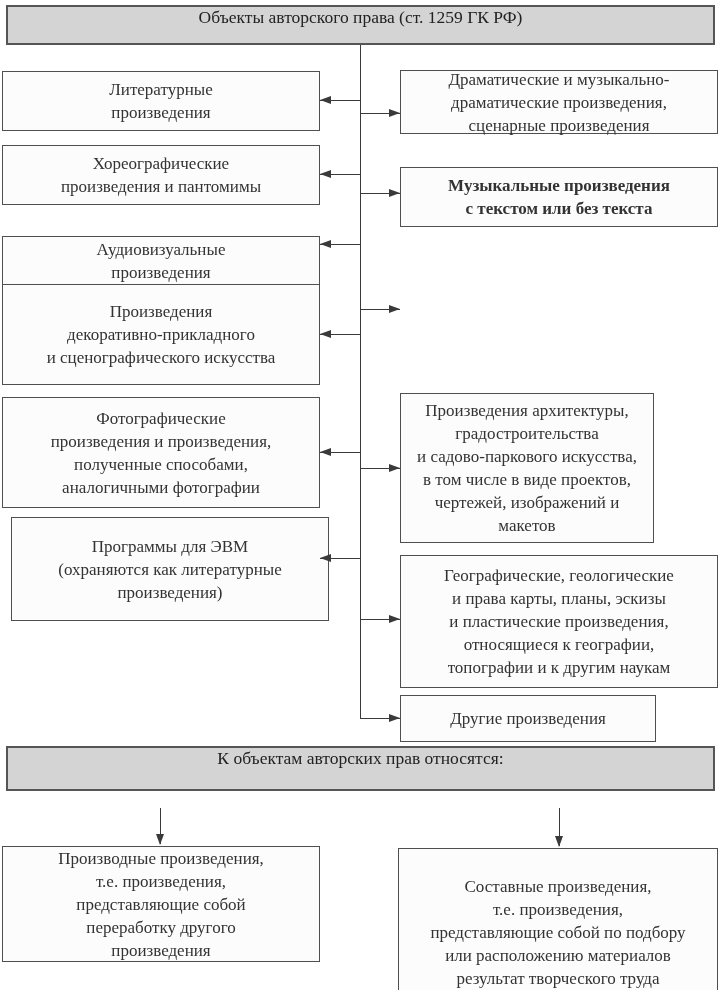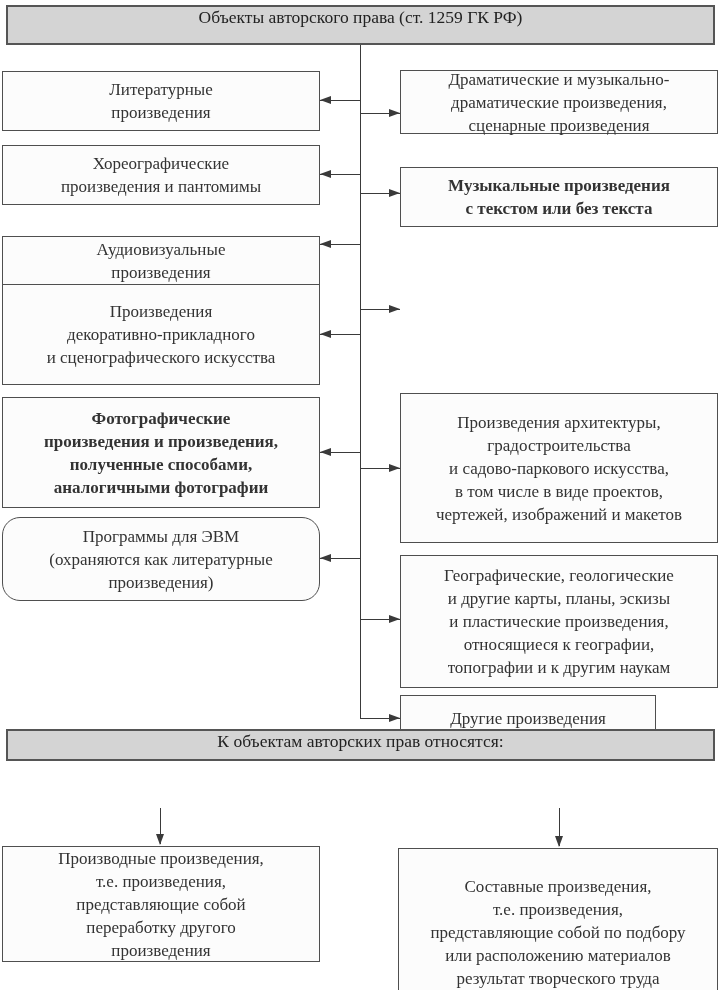--- a/index.html
+++ b/index.html
@@ -89,60 +89,60 @@
 
   <div class="box" style="left:2px;top:71px;width:318px;height:60px;">Литературные
 произведения</div>
   <div class="box" style="left:2px;top:145px;width:318px;height:60px;">Хореографические
 произведения и пантомимы</div>
   <div class="box" style="left:2px;top:217px;width:318px;height:50px;margin-top:19px;">Аудиовизуальные
 произведения</div>
   <div class="box" style="left:2px;top:284px;width:318px;height:101px;">Произведения
 декоративно-прикладного
 и сценографического искусства</div>
-  <div class="box" style="left:2px;top:397px;width:318px;height:111px;font-weight:bold;">Фотографические
+  <div class="box" style="left:2px;top:397px;width:318px;height:111px;">Фотографические
 произведения и произведения,
 полученные способами,
 аналогичными фотографии</div>
-  <div class="box" style="left:2px;top:517px;width:318px;height:84px;border-radius:18px;">Программы для ЭВМ
+  <div class="box" style="left:11px;top:517px;width:318px;height:104px;">Программы для ЭВМ
 (охраняются как литературные
 произведения)</div>
 
   <div class="box" style="left:400px;top:70px;width:318px;height:64px;">Драматические и музыкально-
 драматические произведения,
 сценарные произведения</div>
   <div class="box" style="left:400px;top:167px;width:318px;height:60px;font-weight:bold;">Музыкальные произведения
 с текстом или без текста</div>
-  <div class="box" style="left:400px;top:393px;width:318px;height:150px;">Произведения архитектуры,
+  <div class="box" style="left:400px;top:393px;width:254px;height:150px;">Произведения архитектуры,
 градостроительства
 и садово-паркового искусства,
 в том числе в виде проектов,
 чертежей, изображений и макетов</div>
   <div class="box" style="left:400px;top:555px;width:318px;height:133px;">Географические, геологические
-и другие карты, планы, эскизы
+и права карты, планы, эскизы
 и пластические произведения,
 относящиеся к географии,
 топографии и к другим наукам</div>
   <div class="box" style="left:400px;top:695px;width:256px;height:47px;">Другие произведения</div>
 
   <div class="arrow-l" style="left:320px;top:100px;width:41px;"></div>
   <div class="arrow-l" style="left:320px;top:174px;width:41px;"></div>
   <div class="arrow-l" style="left:320px;top:244px;width:41px;"></div>
   <div class="arrow-l" style="left:320px;top:334px;width:41px;"></div>
   <div class="arrow-l" style="left:320px;top:452px;width:41px;"></div>
   <div class="arrow-l" style="left:320px;top:558px;width:41px;"></div>
 
   <div class="arrow-r" style="left:361px;top:113px;width:39px;"></div>
   <div class="arrow-r" style="left:361px;top:193px;width:39px;"></div>
   <div class="arrow-r" style="left:361px;top:309px;width:39px;"></div>
   <div class="arrow-r" style="left:361px;top:468px;width:39px;"></div>
   <div class="arrow-r" style="left:361px;top:619px;width:39px;"></div>
   <div class="arrow-r" style="left:361px;top:718px;width:39px;"></div>
 
-  <div class="bar" style="left:6px;top:729px;width:709px;height:32px;">
+  <div class="bar" style="left:6px;top:746px;width:709px;height:45px;">
     <span>К объектам авторских прав относятся:</span>
   </div>
 
   <div class="arrow-d" style="left:160px;top:808px;height:36px;"></div>
   <div class="arrow-d" style="left:559px;top:808px;height:38px;"></div>
 
   <div class="box" style="left:2px;top:846px;width:318px;height:116px;">Производные произведения,
 т.е. произведения,
 представляющие собой
 переработку другого

